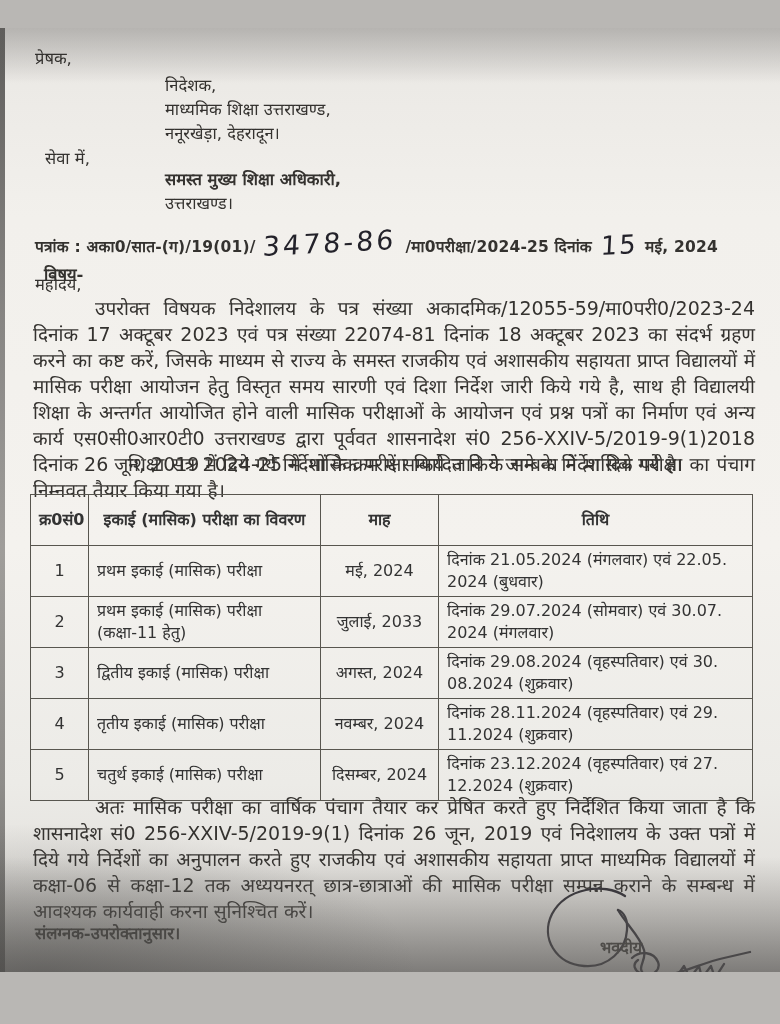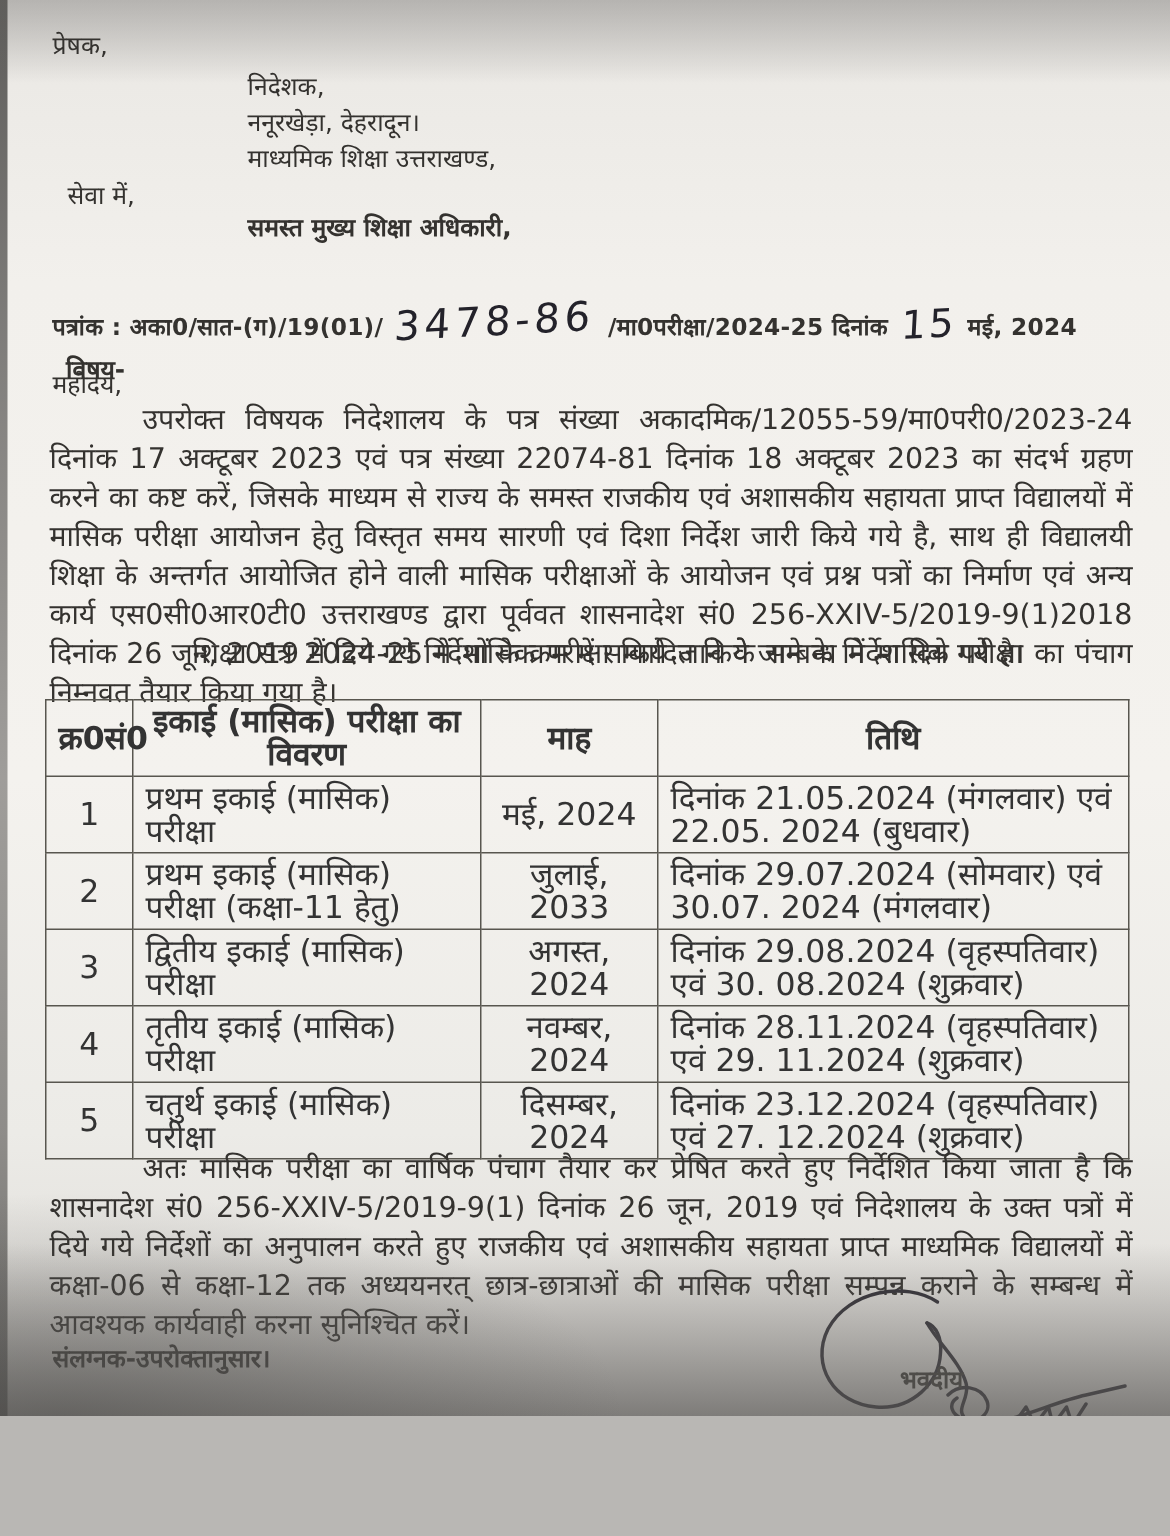--- a/index.html
+++ b/index.html
@@ -7,20 +7,21 @@
     width:780px;height:1024px;
     font-family:"DejaVu Sans",sans-serif;
     background:#b9b7b4;
     overflow:hidden;
   }
   .page{
     position:relative;width:780px;height:944px;
     background:linear-gradient(to bottom,#d7d5d2 0%,#eceae6 6%,#f2f0ec 20%,#f4f2ee 55%,#ecebe7 80%,#e2e0dc 92%,#d8d6d2 100%);
     color:#34322f;
     overflow:hidden;
+    margin-top:28px;
   }
   
   .edge-strip{position:absolute;left:0;top:0;width:5px;height:100%;
     background:linear-gradient(to bottom,#3c3b39 0%,#6b6967 30%,#8a8885 55%,#777572 80%,#4f4e4c 100%);opacity:.8;}
   .shadow-top{position:absolute;left:0;top:0;right:0;height:55px;
     background:linear-gradient(to bottom,rgba(105,103,100,.30),rgba(105,103,100,0));}
   .shadow-bottom{position:absolute;left:0;bottom:0;right:0;height:115px;
     background:linear-gradient(to bottom,rgba(104,102,99,0) 0%,rgba(104,102,99,.42) 55%,rgba(88,86,84,.70) 100%);}
   .shadow-bottom-left{position:absolute;left:0;bottom:0;width:420px;height:150px;
     background:radial-gradient(ellipse at 10% 100%,rgba(70,69,67,.45),rgba(70,69,67,0) 70%);}
@@ -32,48 +33,49 @@
   .indent{text-indent:62px;}
   .indent2{text-indent:95px;}
   .refline{white-space:nowrap;font-size:15.5px;font-weight:bold;letter-spacing:.2px;}
   .hand{
     display:inline-block;font-weight:normal;color:#23222a;
     transform:rotate(-3deg) skewX(-6deg);transform-origin:left bottom;
   }
   .hand-num{font-size:27px;letter-spacing:3px;vertical-align:-4px;margin:0 10px 0 6px;}
   .hand-day{font-size:26px;letter-spacing:2px;vertical-align:-3px;margin:0 8px;}
   table.sched{border-collapse:collapse;table-layout:fixed;width:722px;
-    font-size:21px;color:#333;border-radius:14px;}
+    font-size:16px;color:#333;border-radius:14px;}
   table.sched th,table.sched td{border:1.6px solid #58564f;padding:3px 8px;vertical-align:middle;line-height:22px;}
   table.sched th{font-weight:bold;text-align:center;height:44px;}
   table.sched td{height:44px;}
   td.c{text-align:center;}
   .sig-block{width:210px;text-align:center;font-size:15.5px;line-height:24px;font-weight:bold;color:#3a3834;}
   .closing{font-size:16px;font-weight:bold;color:#3a3834;}
   .encl{font-size:16.5px;font-weight:bold;}
   svg.signature{overflow:visible;}
 </style>
 </head>
 <body>
 
 <div class="page">
 
   <div class="edge-strip"></div>
   <div class="shadow-top"></div>
 
   <div class="abs t16" style="left:35px;top:18px;">प्रेषक,</div>
   <div class="abs t16 addr" style="left:165px;top:46px;">
     <div>निदेशक,</div>
+    <div>माध्यमिक शिक्षा उत्तराखण्ड,</div>
     <div>ननूरखेड़ा, देहरादून।</div>
-    <div>माध्यमिक शिक्षा उत्तराखण्ड,</div>
   </div>
 
   <div class="abs t16" style="left:45px;top:118px;">सेवा में,</div>
   <div class="abs t16 addr" style="left:165px;top:140px;">
     <div class="bold">समस्त मुख्य शिक्षा अधिकारी,</div>
+    <div>उत्तराखण्ड।</div>
   </div>
 
   <div class="abs refline" style="left:35px;top:203px;">
     <span>पत्रांक : अका0/सात-(ग)/19(01)/</span><span class="hand hand-num">3478-86</span><span>/मा0परीक्षा/2024-25 दिनांक</span><span class="hand hand-day">15</span><span>मई, 2024</span>
   </div>
 
   <div class="abs t16 bold" style="left:44px;top:234px;">विषय-</div>
   <div class="abs t16" style="left:35px;top:244px;">महोदय,</div>
 
   <div class="abs para indent" style="left:33px;top:267px;">उपरोक्त विषयक निदेशालय के पत्र संख्या अकादमिक/12055-59/मा0परी0/2023-24 दिनांक 17 अक्टूबर 2023 एवं पत्र संख्या 22074-81 दिनांक 18 अक्टूबर 2023 का संदर्भ ग्रहण करने का कष्ट करें, जिसके माध्यम से राज्य के समस्त राजकीय एवं अशासकीय सहायता प्राप्त विद्यालयों में मासिक परीक्षा आयोजन हेतु विस्तृत समय सारणी एवं दिशा निर्देश जारी किये गये है, साथ ही विद्यालयी शिक्षा के अन्तर्गत आयोजित होने वाली मासिक परीक्षाओं के आयोजन एवं प्रश्न पत्रों का निर्माण एवं अन्य कार्य एस0सी0आर0टी0 उत्तराखण्ड द्वारा पूर्ववत शासनादेश सं0 256-XXIV-5/2019-9(1)2018 दिनांक 26 जून, 2019 में दिये गये निर्देशों के क्रम में सम्पादित किये जाने के निर्देश दिये गये है।</div>

